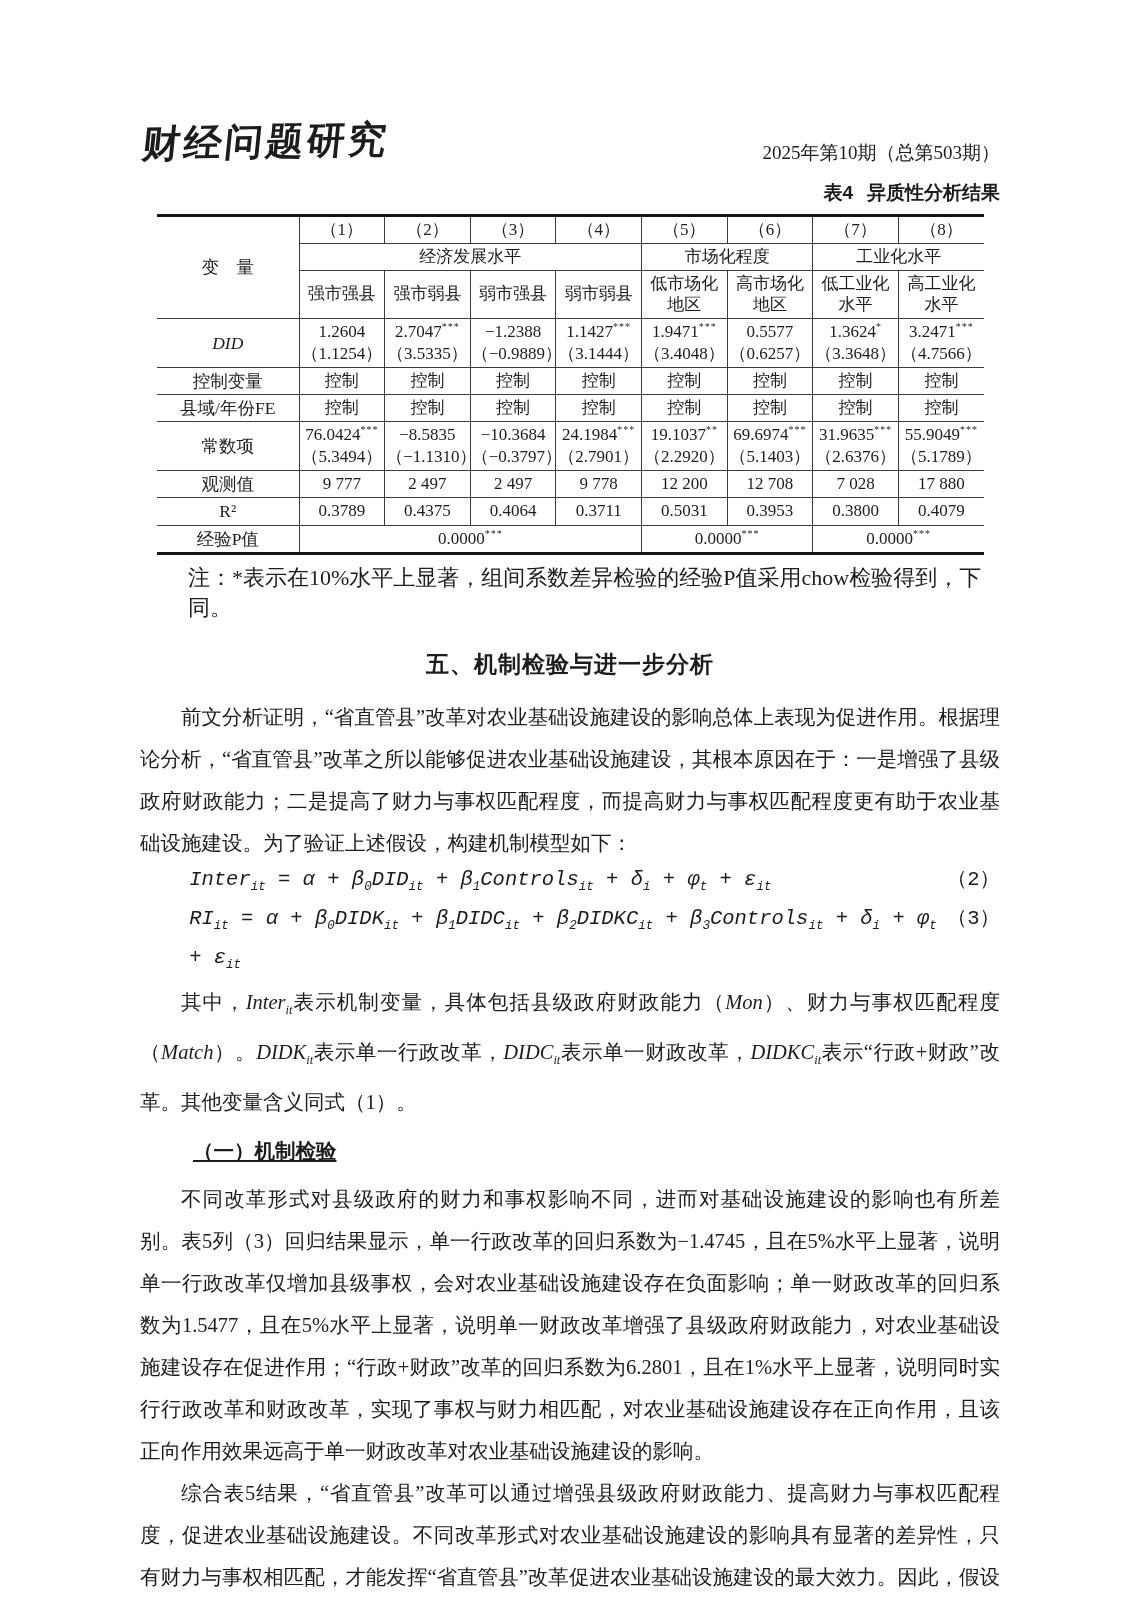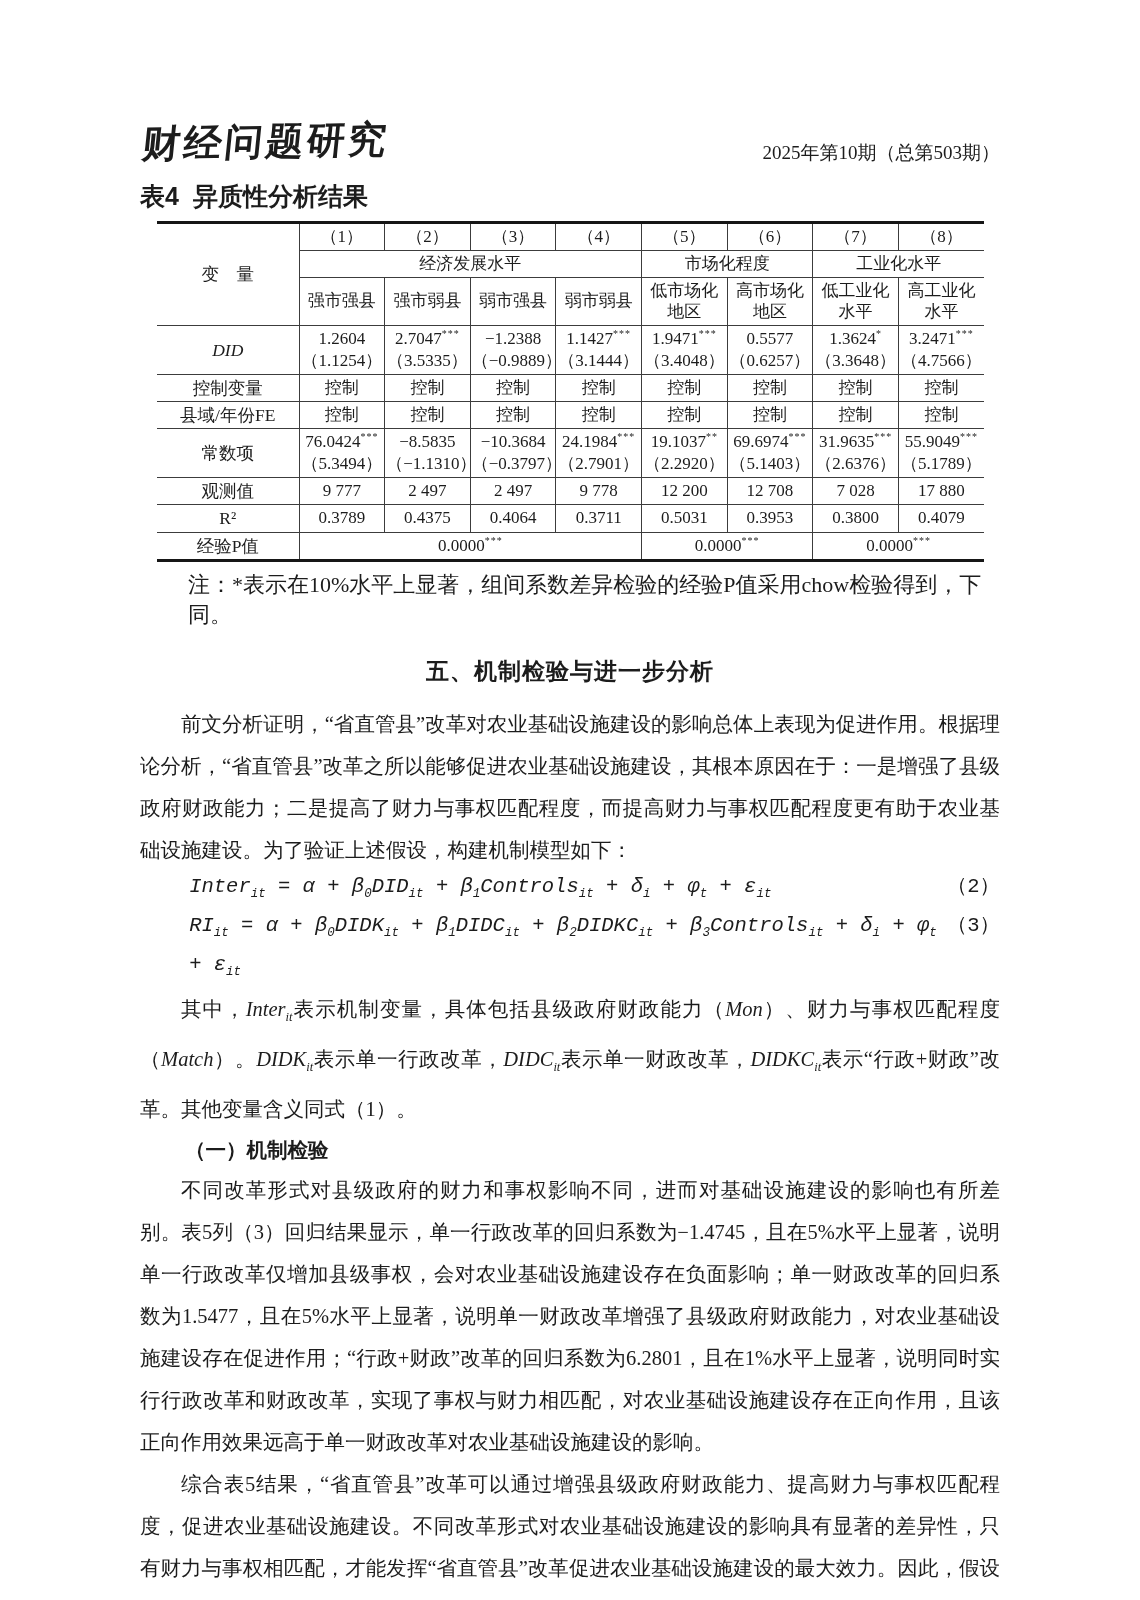--- a/index.html
+++ b/index.html
@@ -6,41 +6,41 @@
   body{width:1140px;height:1600px;background:#ffffff;color:#1c1c1c;
        font-family:"Liberation Serif","DejaVu Serif",serif;overflow:hidden;}
   .page{position:relative;width:1140px;height:1600px;background:#ffffff;}
   .content{position:absolute;left:140px;top:118px;width:860px;}
 
   .page-header{display:flex;justify-content:space-between;align-items:flex-end;height:52px;margin-bottom:10px;}
   .journal-logo{font-family:"DejaVu Serif",serif;font-size:38px;font-weight:900;
        letter-spacing:3px;transform:skewX(-7deg) rotate(-1.2deg);transform-origin:left bottom;}
   .issue-info{font-size:19px;padding-bottom:4px;text-align:center;}
 
-  .table-title{text-align:left;font-weight:bold;font-size:25px;margin:6px 0 8px 0;
+  .table-title{text-align:right;font-weight:bold;font-size:19px;margin:6px 0 8px 0;
        font-family:"Liberation Sans","DejaVu Sans",sans-serif;}
   .table-title .tno{margin-right:14px;}
 
   table.het{border-collapse:collapse;table-layout:fixed;width:827px;margin-left:17px;
        border-top:3px solid #161616;border-bottom:3px solid #161616;}
   table.het td{border:1px solid #3c3c3c;text-align:center;vertical-align:middle;
        font-size:17px;line-height:1.28;padding:2px 1px;}
   table.het td:first-child{border-left:none;}
   table.het td:last-child{border-right:none;}
   table.het .lbl{font-size:17.5px;}
   table.het .it{font-style:italic;}
   table.het sup{font-size:10px;letter-spacing:1px;vertical-align:super;line-height:0;}
   .table-note{font-size:22px;margin:8px 0 0 48px;}
 
   .section-title{text-align:center;font-weight:bold;font-size:23px;letter-spacing:1px;
        margin:26px 0 16px 0;font-family:"Liberation Sans","DejaVu Sans",sans-serif;}
 
   .body-p{font-size:20.5px;line-height:42px;text-align:justify;text-indent:2em;margin:0;}
-  .sub-heading{font-size:20.5px;line-height:31px;font-weight:bold;text-indent:2em;margin:4px;
-       font-family:"Liberation Sans","DejaVu Sans",sans-serif;}
+  .sub-heading{font-size:20.5px;line-height:31px;font-weight:bold;text-indent:2em;margin:12px;
+       font-family:"Liberation Sans","DejaVu Sans",sans-serif;text-decoration:underline;}
   .mvar{font-family:"Liberation Serif",serif;font-style:italic;}
   sub.msub{font-size:12.5px;font-style:italic;}
 
   .equation{display:flex;align-items:baseline;font-size:20.5px;line-height:32px;
        font-style:italic;font-family:Liberation Mono, monospace;}
   .eq-body{flex:1;padding-left:2.4em;}
   .equation sub{font-size:12.5px;font-style:italic;}
   .eq-num{font-style:normal;}
 
   .page-number{font-size:19px;margin-top:22px;}

